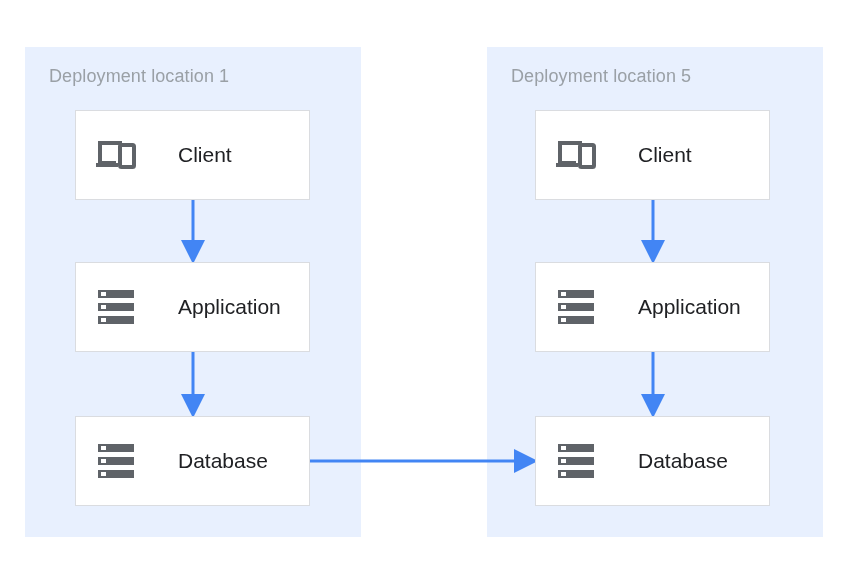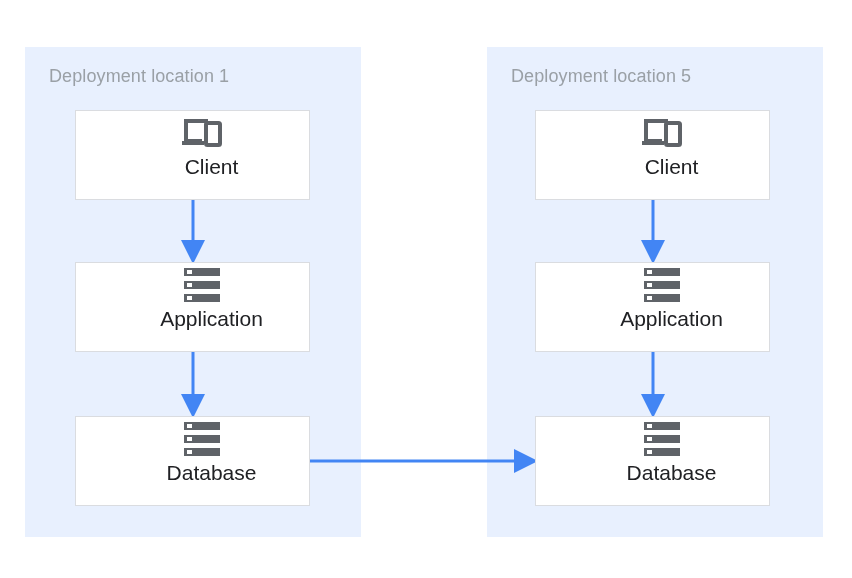--- a/index.html
+++ b/index.html
@@ -42,24 +42,25 @@
     letter-spacing: 0.1px;
   }
 
   
   .node {
     position: absolute;
     background: #ffffff;
     border: 1px solid #dadce0;
     box-sizing: border-box;
     display: flex;
-    flex-direction: column;
+    flex-direction: row;
     align-items: center;
     justify-content: flex-start;
     padding-left: 18px;
+    gap: 20px;
   }
   .node-label {
     font-size: 21px;
     color: #202124;
     font-family: "Liberation Sans", sans-serif;
     white-space: nowrap;
     margin-left: 20px;
   }
 
   

